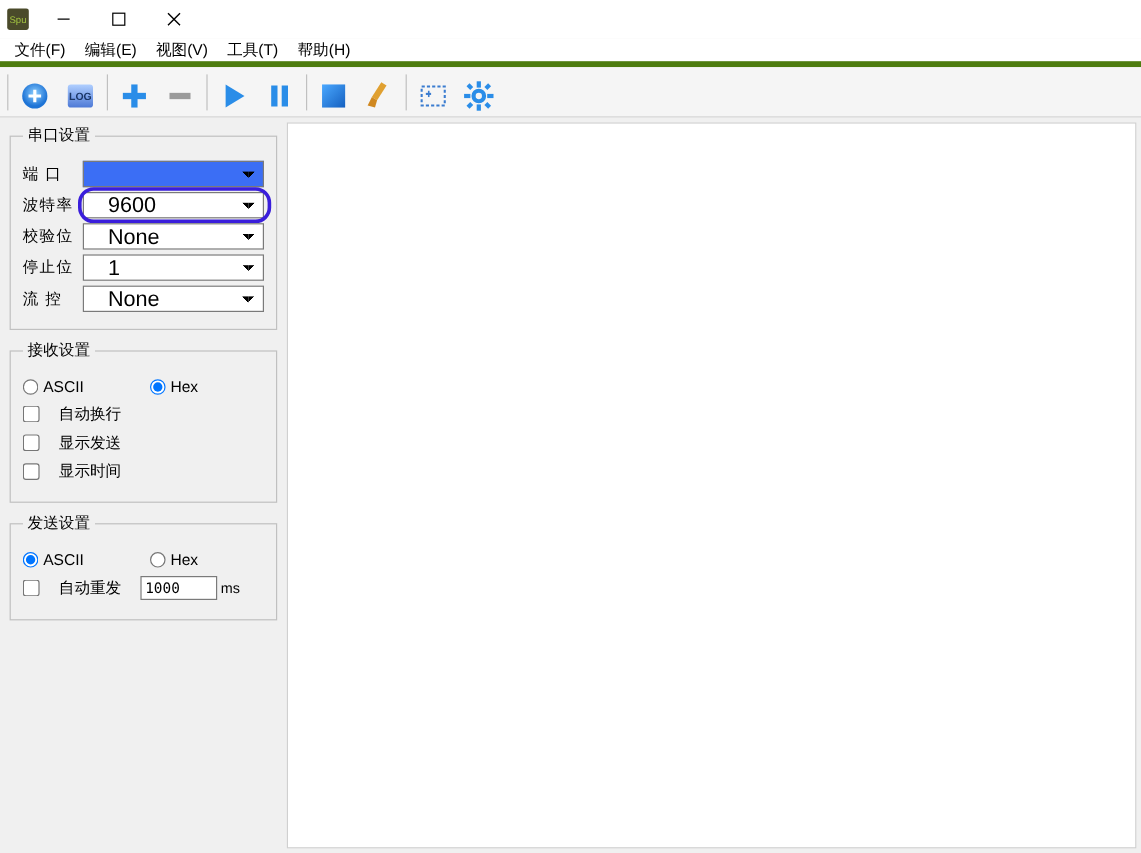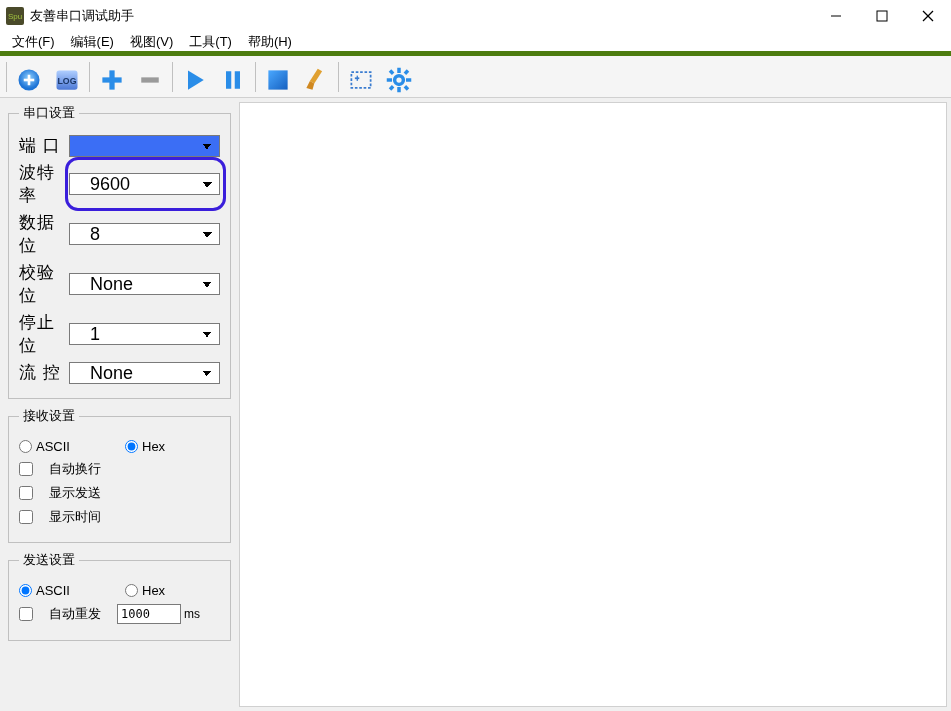--- a/index.html
+++ b/index.html
@@ -104,21 +104,21 @@
   font-size: 13px;
 }
 .row {
   display: flex;
   align-items: center;
   margin: 4px 0;
   position: relative;
 }
 .row label.fld {
   width: 50px;
-  font-size: 17px;
+  font-size: 13px;
   letter-spacing: 1px;
 }
 .combo {
   flex: 1;
   height: 22px;
   border: 1px solid #7a7a7a;
   background: #fff;
   font-family: Liberation Sans, sans-serif;
   font-size: 18px;
   padding: 0 20px;
@@ -167,21 +167,20 @@
 .unit { font-size: 12px; }
 
 
 .tool-btn svg { width: 28px; height: 28px; }
 </style>
 </head>
 <body>
 
 <div class="titlebar">
   <div class="app-icon">Spu</div>
-  <div class="title">友善串口调试助手</div>
   <div class="win-controls">
     <div class="win-btn">
       <svg width="12" height="12" viewBox="0 0 12 12">
           <line x1="1" y1="6" x2="11" y2="6" stroke="#000" stroke-width="1"></line>
         </svg>
     </div>
     <div class="win-btn">
       <svg width="12" height="12" viewBox="0 0 12 12">
           <rect x="1" y="1" width="10" height="10" fill="none" stroke="#000" stroke-width="1"></rect>
         </svg>
@@ -309,26 +308,20 @@
         </select>
       </div>
       <div class="row">
         <label class="fld">波特率</label>
         <select class="combo">
           <option>9600</option>
         </select>
         <div class="highlight-ring"></div>
       </div>
       <div class="row">
-        <label class="fld">数据位</label>
-        <select class="combo">
-          <option>8</option>
-        </select>
-      </div>
-      <div class="row">
         <label class="fld">校验位</label>
         <select class="combo">
           <option>None</option>
         </select>
       </div>
       <div class="row">
         <label class="fld">停止位</label>
         <select class="combo">
           <option>1</option>
         </select>

